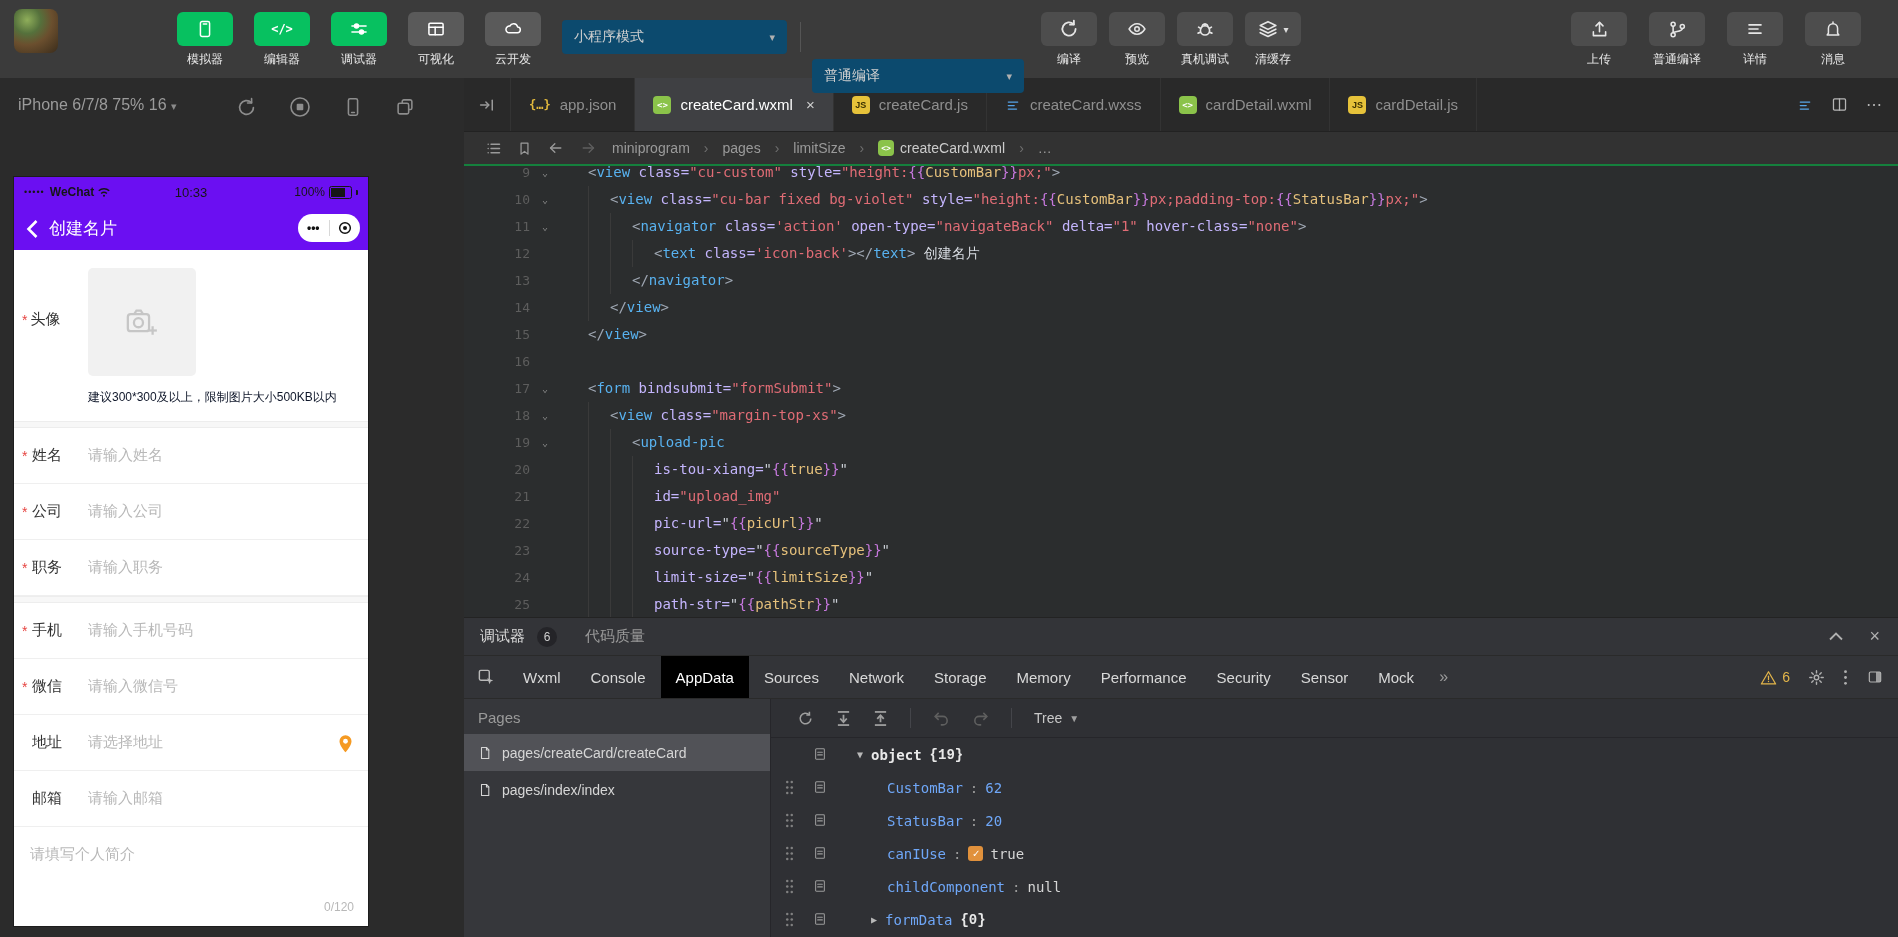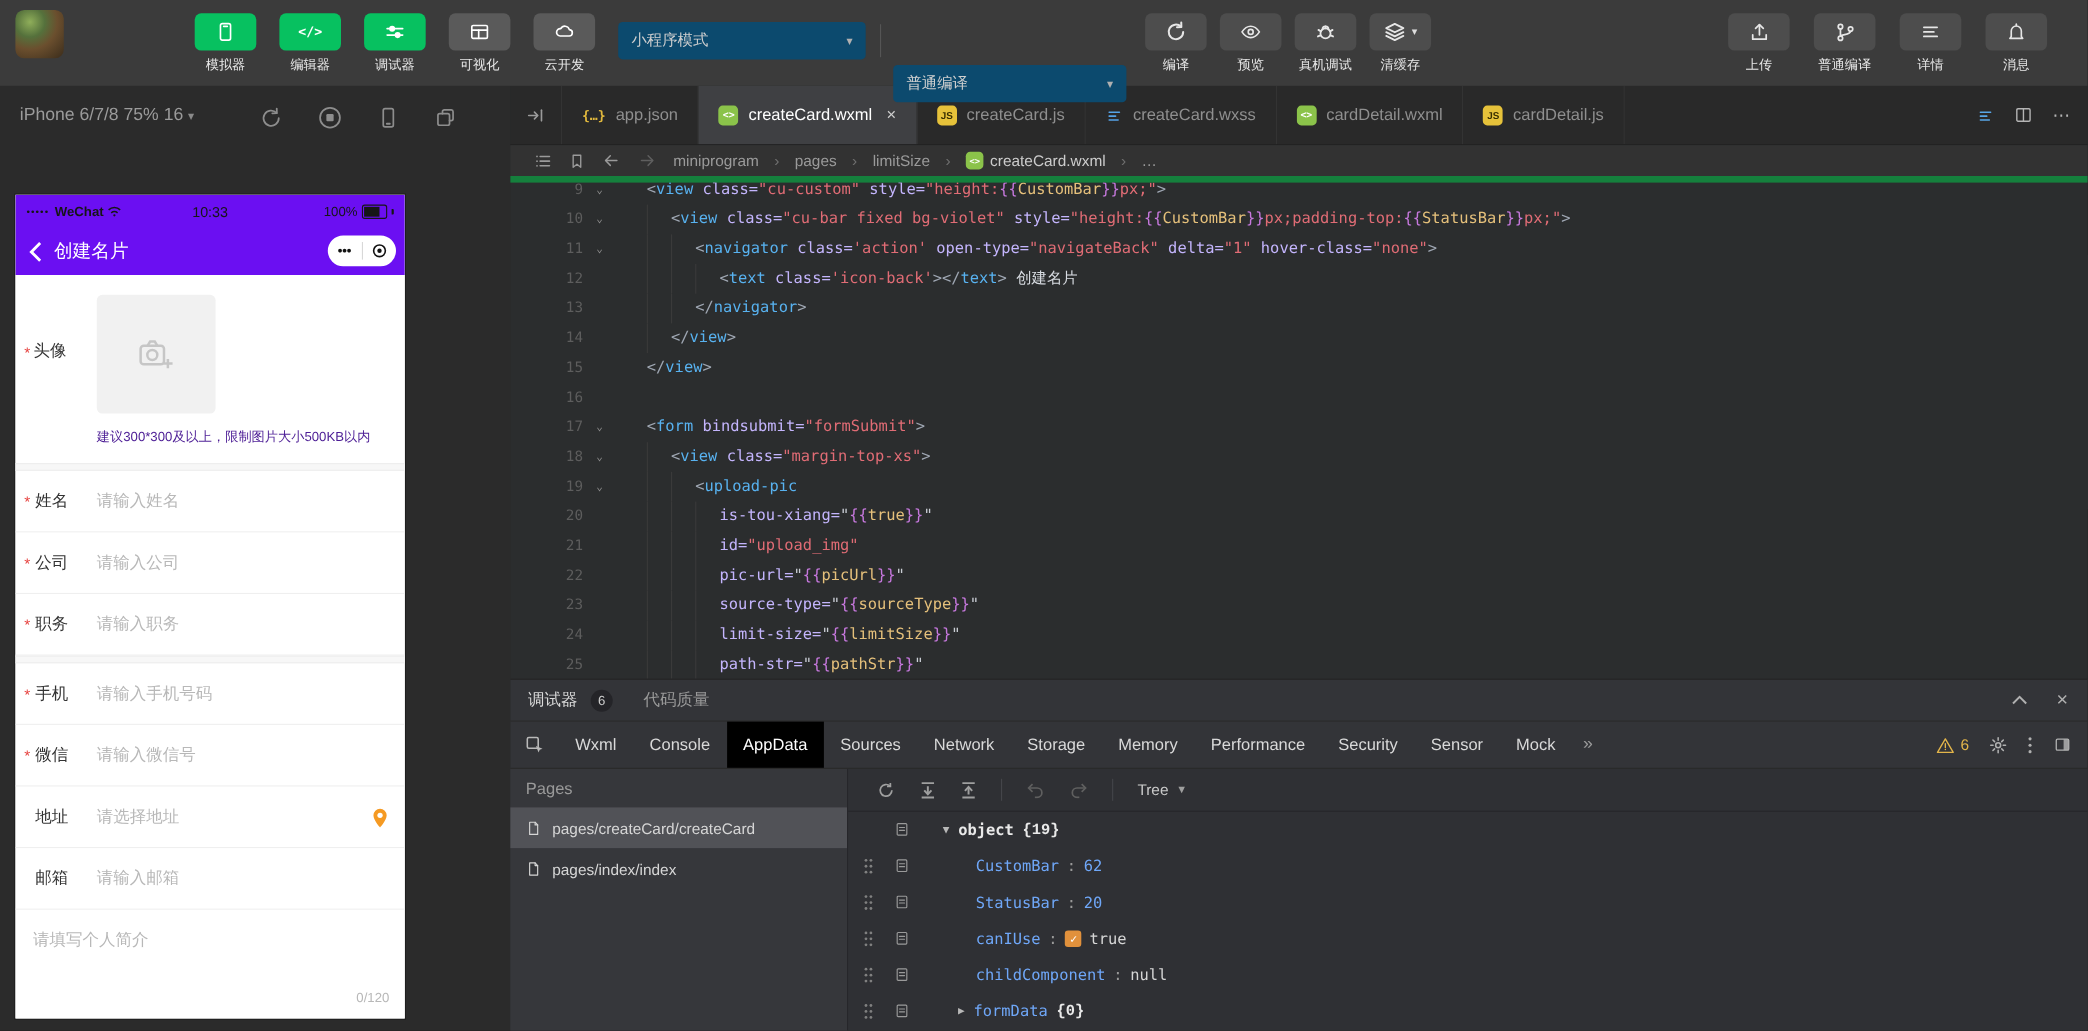--- a/index.html
+++ b/index.html
@@ -57,21 +57,21 @@
   .cap-div{width:1px;height:16px;background:#d8d8d8;}
   .cap-target{flex:1;display:flex;justify-content:center;}
 
   .ph-form{position:absolute;left:0;top:73px;right:0;bottom:0;background:#fff;color:#333;}
   .req-star{color:#e64340;font-size:14px;margin-right:3px;}
   .f-label{font-size:15px;color:#333;}
   .avatar-row{position:absolute;left:0;top:0;width:100%;height:171px;}
   .avatar-label{position:absolute;left:8px;top:60px;display:flex;align-items:center;}
   .upload-box{position:absolute;left:74px;top:18px;width:108px;height:108px;background:#f1f1f1;border-radius:5px;
               display:flex;align-items:center;justify-content:center;color:#c6c6c6;cursor:pointer;}
-  .avatar-hint{position:absolute;left:74px;top:139px;font-size:12px;color:#4c1d95;white-space:nowrap;text-align:right;}
+  .avatar-hint{position:absolute;left:74px;top:139px;font-size:12px;color:#0f172a;white-space:nowrap;text-align:right;}
   .band{height:7px;background:#f7f7f7;border-top:1px solid #ededed;border-bottom:1px solid #ededed;box-sizing:border-box;}
   #band-top{position:absolute;left:0;top:171px;width:100%;}
   .rows{position:absolute;left:0;top:178px;width:100%;}
   .f-row{position:relative;height:56px;display:flex;align-items:center;border-bottom:1px solid #efefef;box-sizing:border-box;}
   .f-row .req-star{position:absolute;left:8px;}
   .f-row .f-label{position:absolute;left:18px;}
   .f-row .f-ph{position:absolute;left:74px;color:#b8b8b8;font-size:15px;}
   .f-row .trail{position:absolute;right:14px;}
   .intro{position:absolute;left:0;top:577px;right:0;bottom:0;}
   .intro-ph{position:absolute;left:16px;top:18px;color:#b8b8b8;font-size:15px;}
@@ -88,21 +88,21 @@
   .ic-json{color:#e2b93d;font-family:"DejaVu Sans Mono",monospace;font-size:12px;font-weight:bold;}
   .ic-wxml{width:18px;height:18px;border-radius:4px;background:#8bc34a;color:#fff;font-family:"DejaVu Sans Mono",monospace;
            font-size:9px;font-weight:bold;display:flex;align-items:center;justify-content:center;}
   .ic-js{width:18px;height:18px;border-radius:4px;background:#e6c23a;color:#3a3000;font-size:9px;font-weight:bold;
          display:flex;align-items:center;justify-content:center;}
   .ic-wxss{color:#55a3e8;}
   .strip-right{margin-left:auto;display:flex;align-items:center;gap:18px;padding-right:16px;color:#b5b5b5;}
   .fmt-blue{color:#58a6e8;}
 
   .breadcrumb{height:34px;background:#323232;display:flex;align-items:center;gap:14px;padding-left:20px;
-              font-size:14px;color:#9a9a9a;border-bottom:6px solid #15803d;box-sizing:border-box;}
+              font-size:14px;color:#9a9a9a;border-bottom:2px solid #15803d;box-sizing:border-box;}
   .crumb-sep{color:#6f6f6f;}
   .crumb{white-space:nowrap;}
   .crumb.current{color:#cccccc;display:flex;align-items:center;gap:6px;}
   .arrow-dim{color:#5f5f5f;}
 
   .code{position:relative;height:451px;overflow:hidden;font-family:"DejaVu Sans Mono",monospace;font-size:14px;}
   .code-lines{margin-top:-7px;}
   .cl{display:flex;height:27px;line-height:27px;white-space:pre;}
   .cl-num{width:66px;text-align:right;color:#5d5d5d;font-size:13px;flex:none;}
   .cl-fold{width:30px;text-align:center;color:#8f8f8f;font-size:10px;flex:none;cursor:pointer;}

